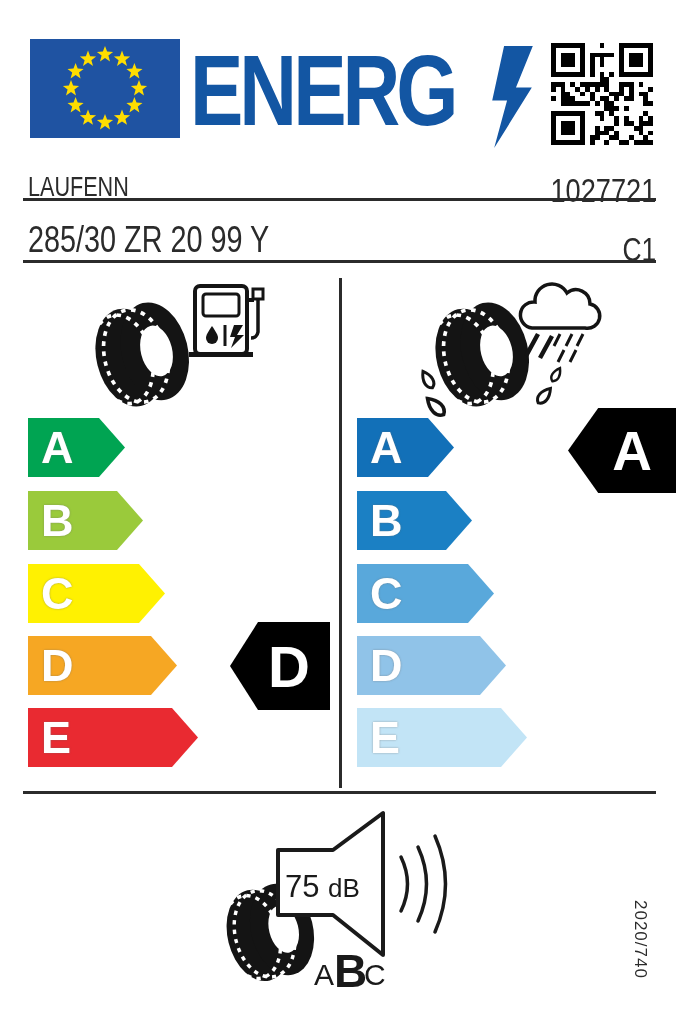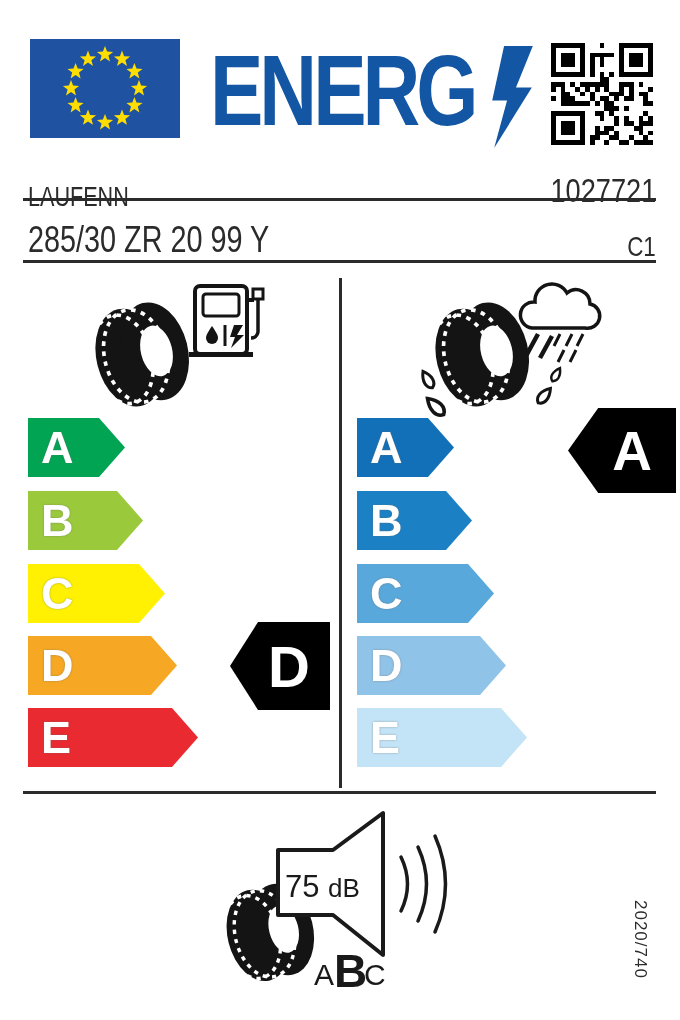--- a/index.html
+++ b/index.html
@@ -5,31 +5,31 @@
   html,body{margin:0;padding:0;background:#ffffff;}
   body{width:680px;height:1020px;position:relative;overflow:hidden;
        font-family:"Liberation Sans", sans-serif;color:#2b2b2b;}
   .abs{position:absolute;}
   .cond{display:inline-block;transform:scaleX(0.8);transform-origin:left center;white-space:nowrap;}
   .cond-r{display:inline-block;transform:scaleX(0.8);transform-origin:right center;white-space:nowrap;}
 
   
   #eu-flag{left:30px;top:39px;width:150px;height:99px;background:#1f53a2;}
   #energ-text{left:190px;top:40px;font-size:100px;line-height:100px;font-weight:bold;
-              color:#1356a3;letter-spacing:-5px;margin-left:20px;}
+              color:#1356a3;letter-spacing:-5px;}
   #bolt-icon{left:488px;top:46px;}
   #qr-icon{left:546px;top:38px;width:112px;height:112px;}
 
   
   .rule{background:#2b2b2b;height:3px;left:23px;width:633px;}
   #rule-1{top:198px;} #rule-2{top:260px;} #rule-3{top:791px;}
-  #brand{left:28px;top:182px;font-size:27px;}
+  #brand{left:28px;top:172px;font-size:27px;}
   #article{right:24px;top:171px;font-size:34px;}
   #tire-size{left:28px;top:219px;font-size:36px;text-decoration:underline;}
-  #tire-class{right:24px;top:231px;font-size:28px;}
+  #tire-class{right:24px;top:231px;font-size:33px;}
 
   
   #col-divider{left:339px;top:278px;width:3px;height:510px;background:#2b2b2b;}
 
   .arrow{height:59px;left:28px;
          clip-path:polygon(0 0, calc(100% - 26px) 0, 100% 50%, calc(100% - 26px) 100%, 0 100%);
          display:flex;align-items:center;}
   .arrow.right-col{left:357px;}
   .arrow-letter{color:#ffffff;font-size:45px;font-weight:bold;padding-left:13px;
                 text-shadow:0 0 2px rgba(110,110,110,.65);}

